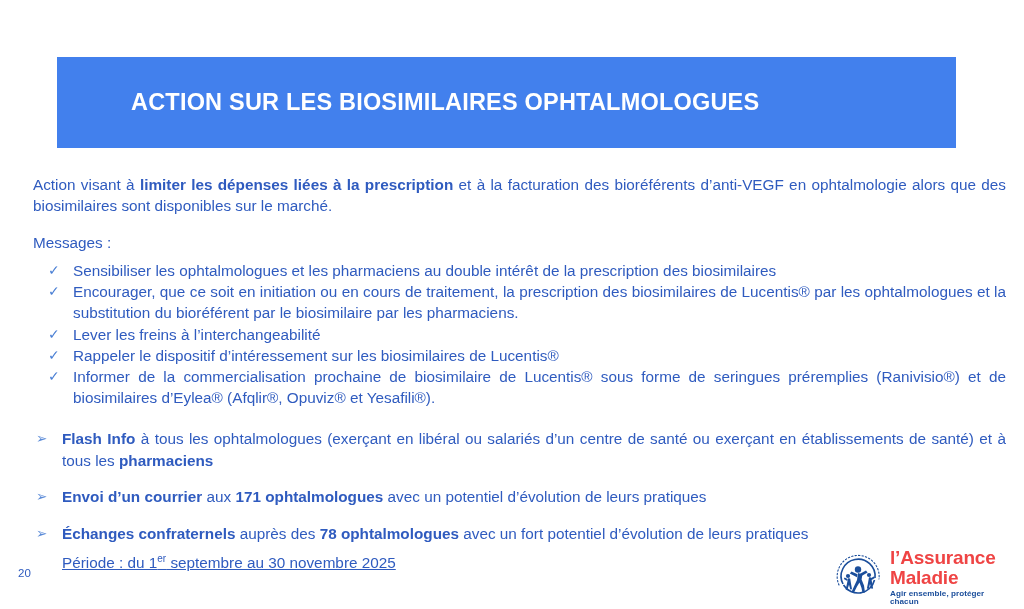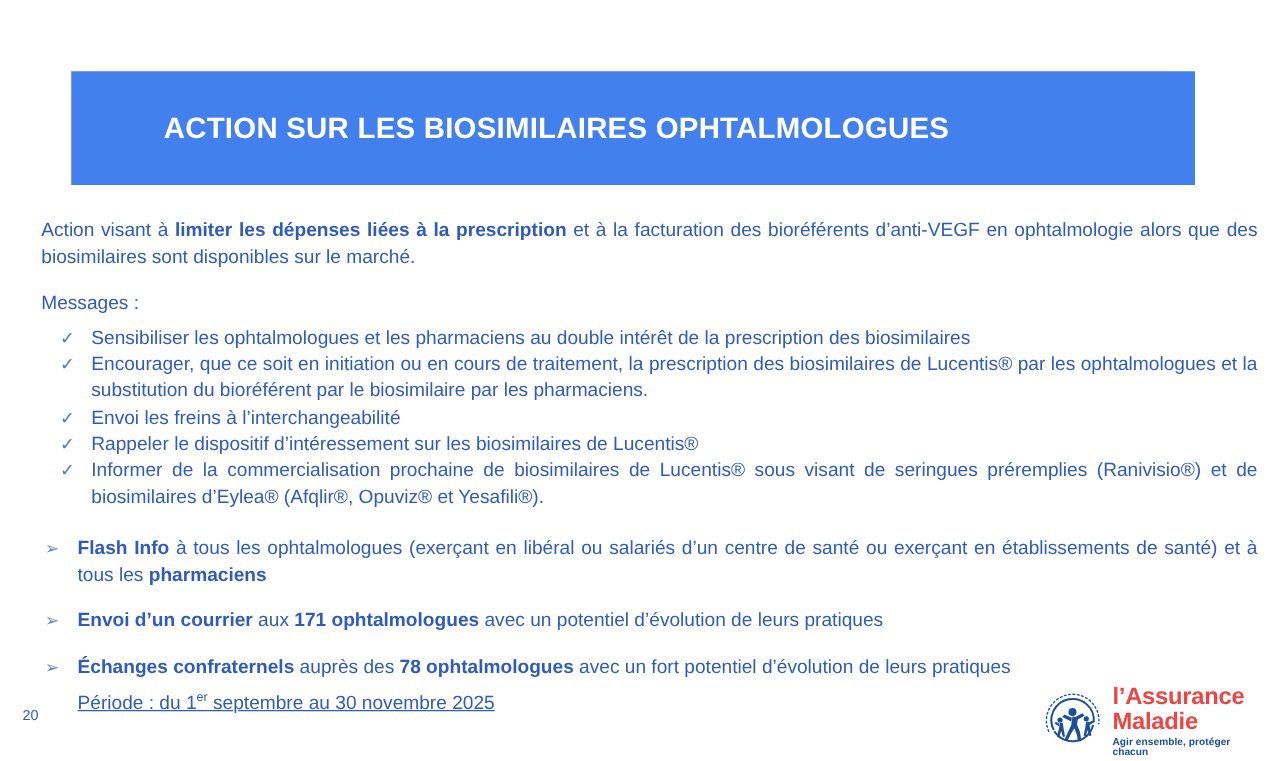--- a/index.html
+++ b/index.html
@@ -212,29 +212,29 @@
       <div class="check-item">
         <span class="check-mark">✓</span>
         <span>Sensibiliser les ophtalmologues et les pharmaciens au double intérêt de la prescription des biosimilaires</span>
       </div>
       <div class="check-item justified">
         <span class="check-mark">✓</span>
         <span>Encourager, que ce soit en initiation ou en cours de traitement, la prescription des biosimilaires de Lucentis® par les ophtalmologues et la substitution du bioréférent par le biosimilaire par les pharmaciens.</span>
       </div>
       <div class="check-item">
         <span class="check-mark">✓</span>
-        <span>Envoi les freins à l’interchangeabilité</span>
+        <span>Lever les freins à l’interchangeabilité</span>
       </div>
       <div class="check-item">
         <span class="check-mark">✓</span>
         <span>Rappeler le dispositif d’intéressement sur les biosimilaires de Lucentis®</span>
       </div>
       <div class="check-item justified">
         <span class="check-mark">✓</span>
-        <span>Informer de la commercialisation prochaine de biosimilaires de Lucentis® sous visant de seringues préremplies (Ranivisio®) et de biosimilaires d’Eylea® (Afqlir®, Opuviz® et Yesafili®).</span>
+        <span>Informer de la commercialisation prochaine de biosimilaire de Lucentis® sous forme de seringues préremplies (Ranivisio®) et de biosimilaires d’Eylea® (Afqlir®, Opuviz® et Yesafili®).</span>
       </div>
     </div>
 
     <div class="arrow-list">
       <div class="arrow-item">
         <span class="arrow-mark">➢</span><b>Flash Info</b><span> à tous les ophtalmologues (exerçant en libéral ou salariés d’un centre de santé ou exerçant en établissements de santé) et à tous les </span><b>pharmaciens</b><span></span>
       </div>
       <div class="arrow-item">
         <span class="arrow-mark">➢</span><b>Envoi d’un courrier</b><span> aux </span><b>171 ophtalmologues</b><span> avec un potentiel d’évolution de leurs pratiques</span>
       </div>

